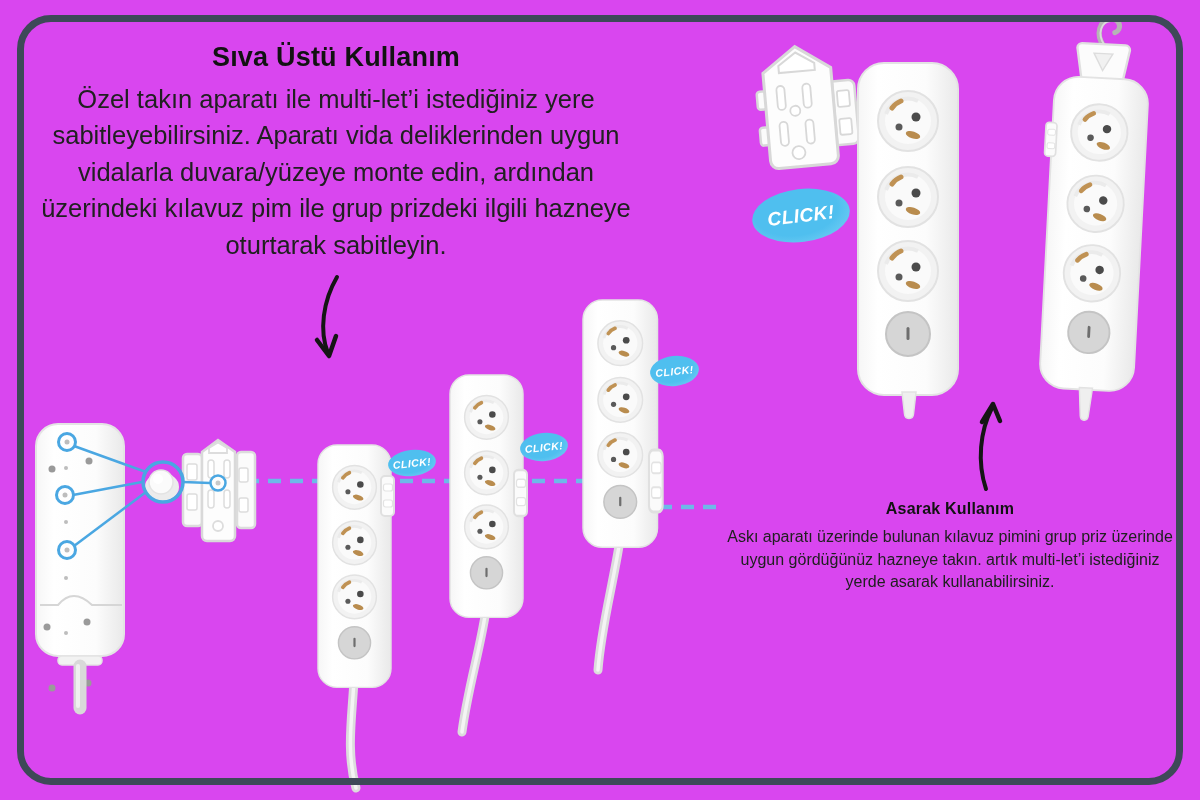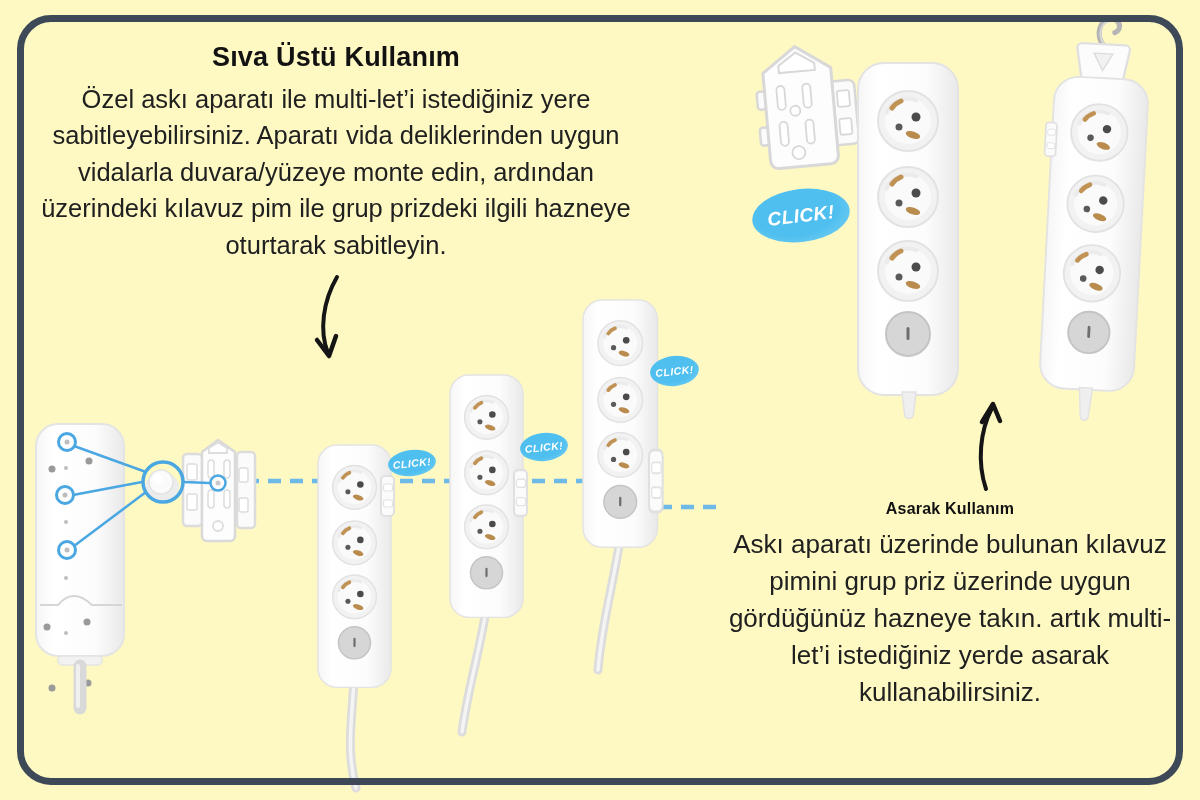--- a/index.html
+++ b/index.html
@@ -1,27 +1,27 @@
 <!DOCTYPE html>
 <html><head>
 <meta charset="utf-8">
 <style>
   html,body{margin:0;padding:0;background:#ffffff;}
-  .canvas{position:relative;width:1200px;height:800px;background:#fef9c3;overflow:hidden;
+  .canvas{position:relative;width:1200px;height:800px;background:#d946ef;overflow:hidden;
           font-family:"Liberation Sans","DejaVu Sans",sans-serif;}
   .scene{position:absolute;left:0;top:0;width:1200px;height:800px;z-index:1;}
   .frame{position:absolute;left:17px;top:15px;right:17px;bottom:15px;
          border:7px solid #3e4958;border-radius:34px;z-index:6;pointer-events:none;}
   .tb{position:absolute;z-index:4;text-align:center;color:#1b1b1b;}
   .tb .title{font-weight:bold;font-size:27px;letter-spacing:.2px;margin-bottom:8px;color:#121212;}
   .tb .body{font-size:25.5px;line-height:1.43;color:#202020;}
   .tl-block{left:28px;top:42px;width:616px;}
   .br-block{left:724px;top:500px;width:452px;}
   .br-block .title{font-size:16px;}
-  .br-block .body{font-size:26px;line-height:1.42;}
+  .br-block .body{font-size:16px;line-height:1.42;}
   .bubble{position:absolute;z-index:3;display:flex;align-items:center;justify-content:center;
           border-radius:50%;color:#ffffff;font-weight:bold;font-style:italic;
           background:radial-gradient(ellipse at 45% 40%, #4fbfef 55%, #7fd3f6 100%);
           letter-spacing:.5px;}
   .bubble-top{left:752px;top:189px;width:98px;height:53px;font-size:19px;transform:rotate(-7deg);}
   .bubble-s1{left:388px;top:450px;width:48px;height:26px;font-size:10.5px;transform:rotate(-6deg);}
   .bubble-s2{left:520px;top:433px;width:48px;height:28px;font-size:10.5px;transform:rotate(-6deg);}
   .bubble-s3{left:650px;top:356px;width:49px;height:30px;font-size:10.5px;transform:rotate(-6deg);}
 </style>
 </head>
@@ -191,21 +191,21 @@
       <path d="M317,340 L329,356 L336,336" stroke-width="4.5"></path>
     </g>
     <g stroke="#151515" fill="none" stroke-linecap="round" stroke-linejoin="round">
       <path d="M986,489 C977,462 980,431 992,408" stroke-width="4"></path>
       <path d="M982,422 L993,404 L1000,421" stroke-width="4.5"></path>
     </g>
   </svg>
 
   <div class="tb tl-block">
     <div class="title">Sıva Üstü Kullanım</div>
-    <div class="body">Özel askı aparatı ile multi-let’i istediğiniz yere sabitleyebilirsiniz. Aparatı vida deliklerinden uygun vidalarla duvara/yüzeye monte edin, ardından üzerindeki kılavuz pim ile grup prizdeki ilgili hazneye oturtarak sabitleyin.</div>
+    <div class="body">Özel takın aparatı ile multi-let’i istediğiniz yere sabitleyebilirsiniz. Aparatı vida deliklerinden uygun vidalarla duvara/yüzeye monte edin, ardından üzerindeki kılavuz pim ile grup prizdeki ilgili hazneye oturtarak sabitleyin.</div>
   </div>
 
   <div class="tb br-block">
     <div class="title">Asarak Kullanım</div>
     <div class="body">Askı aparatı üzerinde bulunan kılavuz pimini grup priz üzerinde uygun gördüğünüz hazneye takın. artık multi-let’i istediğiniz yerde asarak kullanabilirsiniz.</div>
   </div>
 
   <div class="bubble bubble-top">
     <span>CLICK!</span>
   </div>

